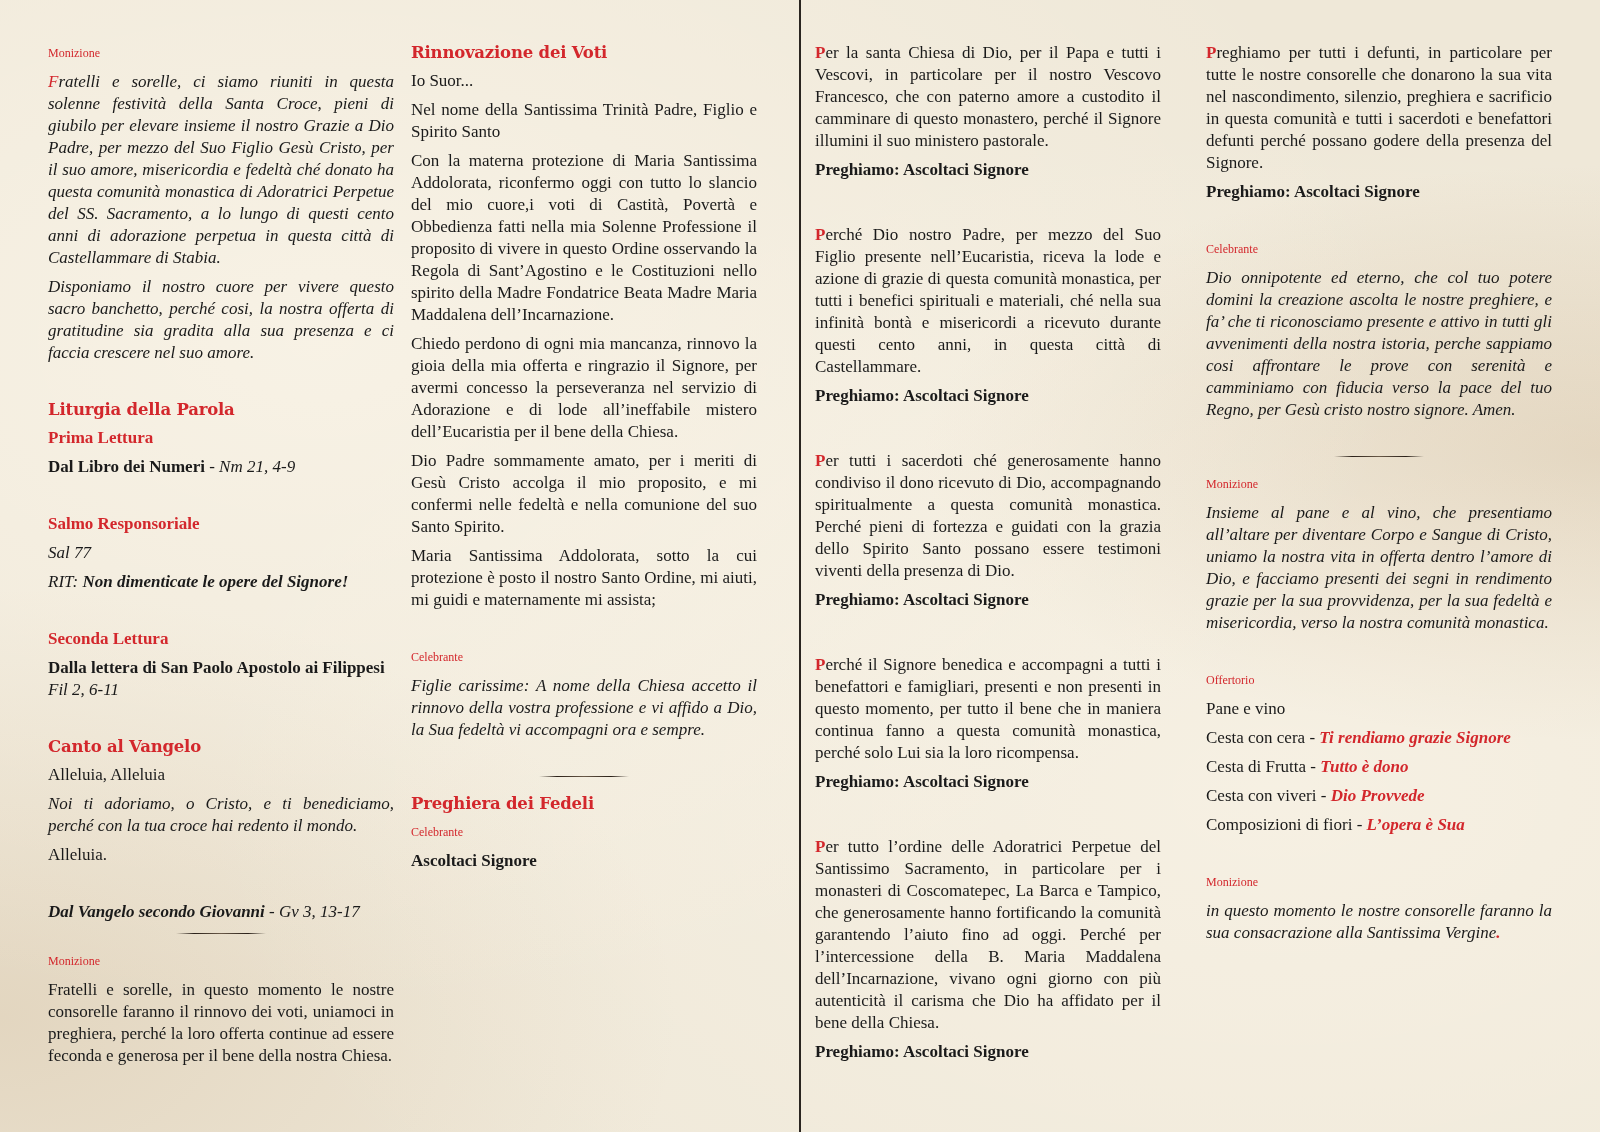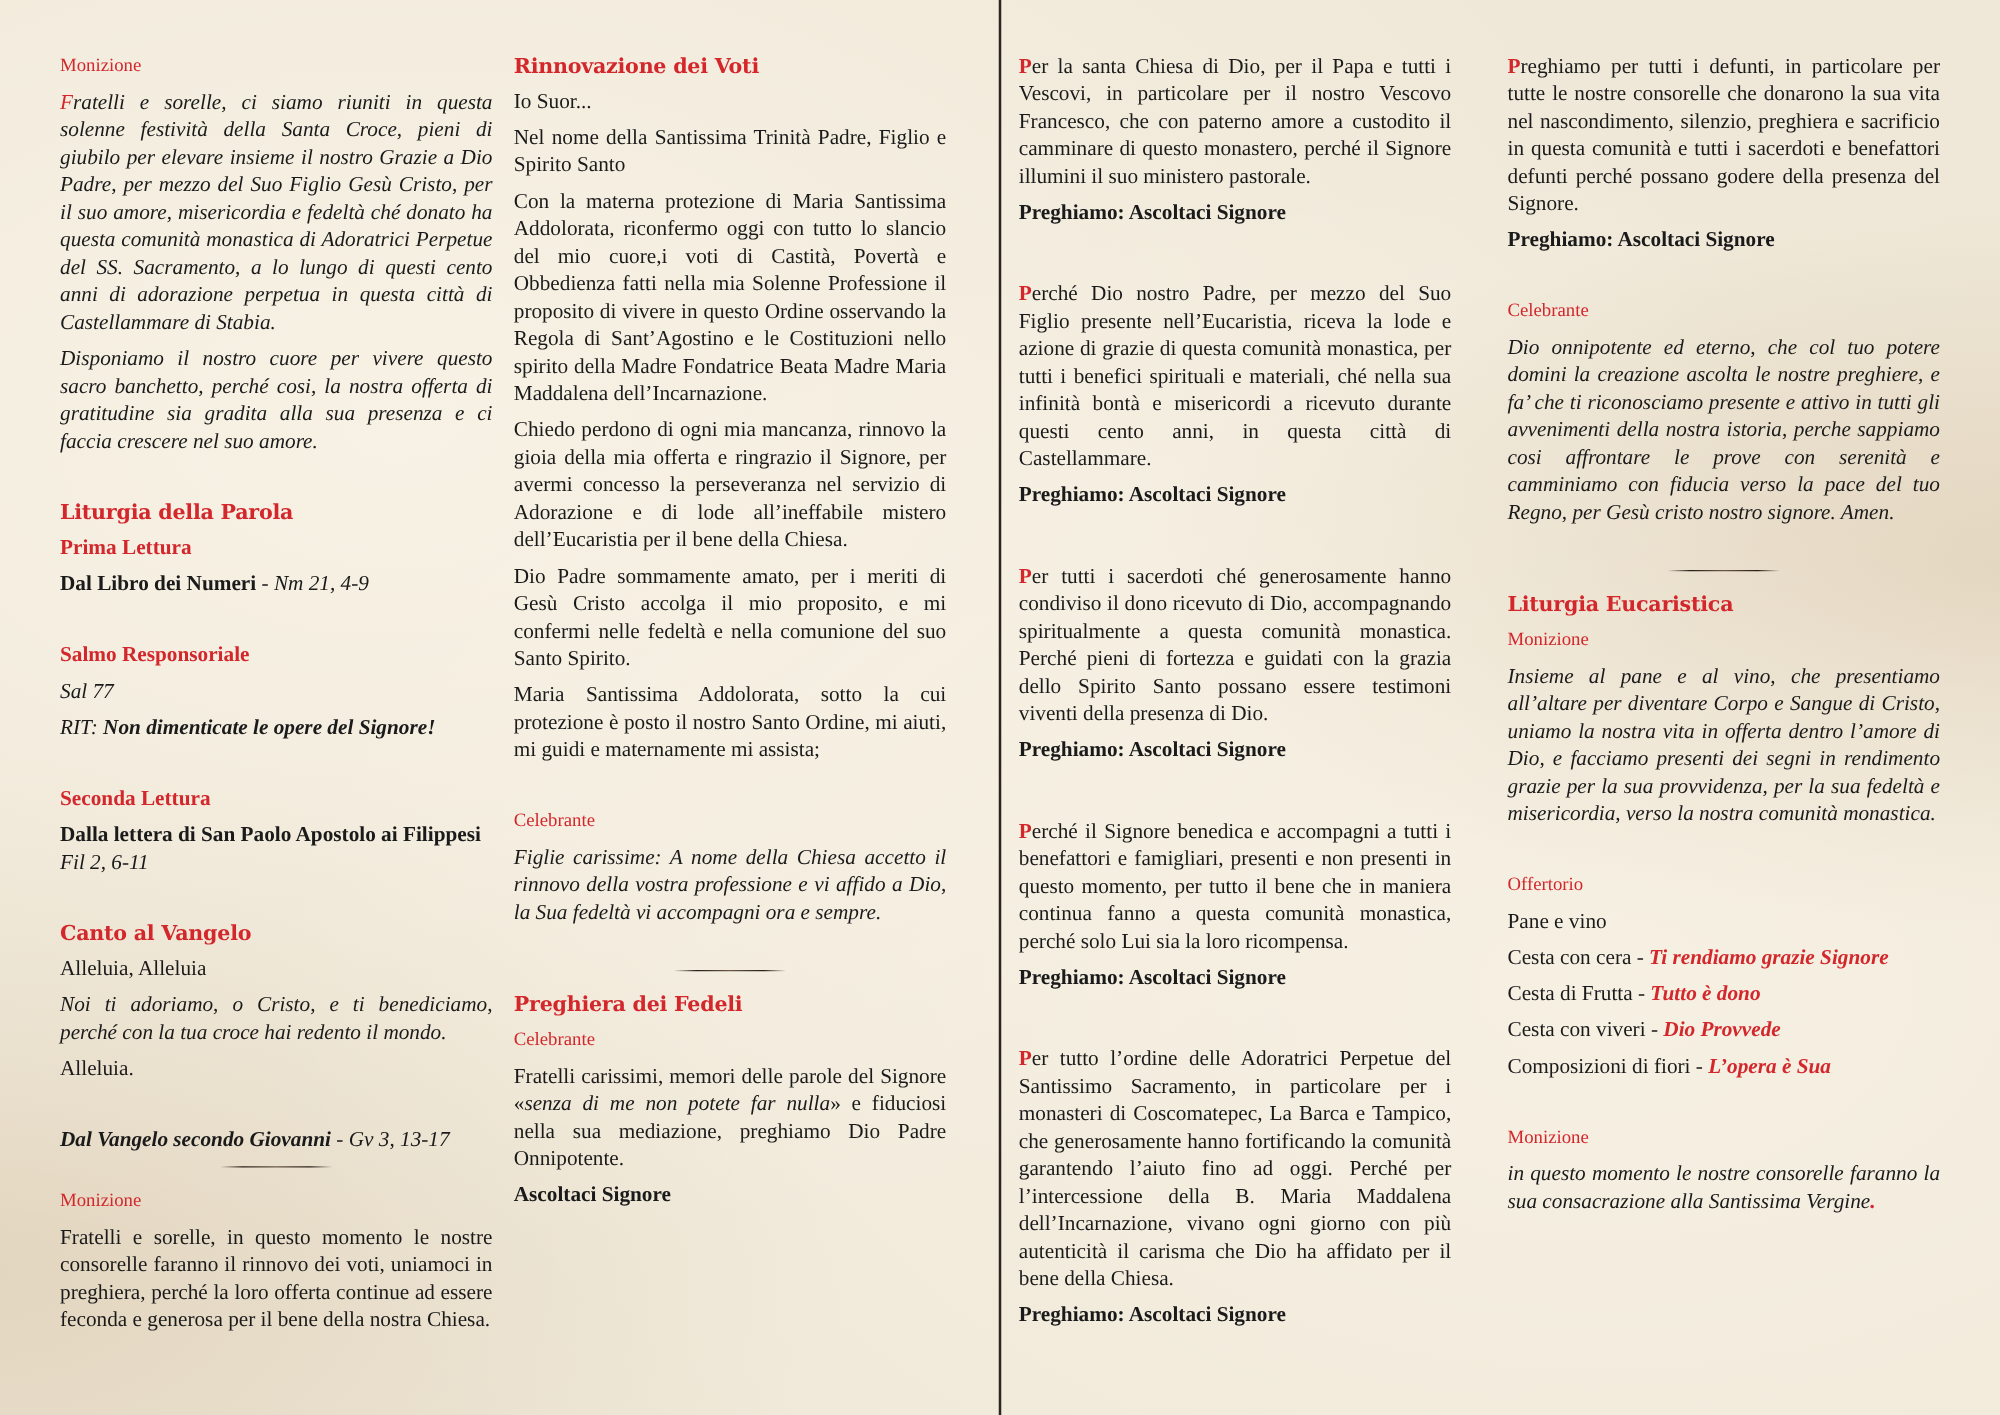--- a/index.html
+++ b/index.html
@@ -24,21 +24,21 @@
   }
   .col {
     position: absolute; top: 42px; width: 346px;
     font-size: 17px; line-height: 22px;
   }
   .c1 { left: 48px; }
   .c2 { left: 411px; }
   .c3 { left: 815px; }
   .c4 { left: 1206px; }
   p { margin: 0 0 7px 0; text-align: justify; hyphens: manual; }
-  .label { color: #d3272c; font-size: 15px; margin: 0 0 7px 0; }
+  .label { color: #d3272c; font-size: 12px; margin: 0 0 7px 0; }
   .hsec {
     color: #d3272c; font-weight: bold; font-size: 18.5px;
     letter-spacing: -0.2px; margin: 0 0 6px 0;
     font-family: "DejaVu Serif", serif; font-size: 16.5px;
   }
   .hbold { color: #d3272c; font-weight: bold; margin: 0 0 7px 0; }
   .it { font-style: italic; }
   .b { font-weight: bold; }
   .red { color: #d3272c; font-weight: bold; }
   .initial { color: #d3272c; font-weight: bold; }
@@ -95,21 +95,20 @@
     <p>Chiedo perdono di ogni mia mancanza, rinnovo la gioia della mia offerta e ringrazio il Signore, per avermi concesso la perseveranza nel servizio di Adorazione e di lode all’ineffabile mistero dell’Eucaristia per il bene della Chiesa.</p>
     <p>Dio Padre sommamente amato, per i meriti di Gesù Cristo accolga il mio proposito, e mi confermi nelle fedeltà e nella comunione del suo Santo Spirito.</p>
     <p>Maria Santissima Addolorata, sotto la cui protezione è posto il nostro Santo Ordine, mi aiuti, mi guidi e maternamente mi assista;</p>
     <div class="gap-m"></div>
     <div class="label">Celebrante</div>
     <p class="it">Figlie carissime: A nome della Chiesa accetto il rinnovo della vostra professione e vi affido a Dio, la Sua fedeltà vi accompagni ora e sempre.</p>
     <div class="gap-s"></div>
     <div class="divider"></div>
     <div class="hsec">Preghiera dei Fedeli</div>
     <div class="label">Celebrante</div>
-    <p><span>Fratelli carissimi, memori delle parole del Signore «</span><span class="it">senza di me non potete far nulla</span><span>» e fiduciosi nella sua mediazione, preghiamo Dio Padre Onnipotente.</span></p>
     <div class="resp">Ascoltaci Signore</div>
   </div>
 
   <div class="col c3">
     <p><span class="initial">P</span><span>er la santa Chiesa di Dio, per il Papa e tutti i Vescovi, in particolare per il nostro Vescovo Francesco, che con paterno amore a custodito il camminare di questo monastero, perché il Signore illumini il suo ministero pastorale.</span></p>
     <div class="resp">Preghiamo: Ascoltaci Signore</div>
     <div class="gap-l"></div>
     <p><span class="initial">P</span><span>erché Dio nostro Padre, per mezzo del Suo Figlio presente nell’Eucaristia, riceva la lode e azione di grazie di questa comunità monastica, per tutti i benefici spirituali e materiali, ché nella sua infinità bontà e misericordi a ricevuto durante questi cento anni, in questa città di Castellammare.</span></p>
     <div class="resp">Preghiamo: Ascoltaci Signore</div>
     <div class="gap-l"></div>
@@ -124,21 +123,20 @@
   </div>
 
   <div class="col c4">
     <p><span class="initial">P</span><span>reghiamo per tutti i defunti, in particolare per tutte le nostre consorelle che donarono la sua vita nel nascondimento, silenzio, preghiera e sacrificio in questa comunità e tutti i sacerdoti e benefattori defunti perché possano godere della presenza del Signore.</span></p>
     <div class="resp">Preghiamo: Ascoltaci Signore</div>
     <div class="gap-m"></div>
     <div class="label">Celebrante</div>
     <p class="it">Dio onnipotente ed eterno, che col tuo potere domini la creazione ascolta le nostre preghiere, e fa’ che ti riconosciamo presente e attivo in tutti gli avvenimenti della nostra istoria, perche sappiamo cosi affrontare le prove con serenità e camminiamo con fiducia verso la pace del tuo Regno, per Gesù cristo nostro signore. Amen.</p>
     <div class="gap-s"></div>
     <div class="divider"></div>
-    <div class="hsec">Liturgia Eucaristica</div>
     <div class="label">Monizione</div>
     <p class="it">Insieme al pane e al vino, che presentiamo all’altare per diventare Corpo e Sangue di Cristo, uniamo la nostra vita in offerta dentro l’amore di Dio, e  facciamo presenti dei segni in rendimento grazie per la sua provvidenza, per la sua fedeltà e misericordia, verso la nostra comunità monastica.</p>
     <div class="gap-m"></div>
     <div class="label">Offertorio</div>
     <div class="plain"><span>Pane e vino</span></div>
     <div class="plain"><span>Cesta con cera</span><span> - </span><span class="it red">Ti rendiamo grazie Signore</span></div>
     <div class="plain"><span>Cesta di Frutta </span><span> - </span><span class="it red">Tutto è dono</span></div>
     <div class="plain"><span>Cesta con viveri</span><span> - </span><span class="it red">Dio Provvede</span></div>
     <div class="plain"><span>Composizioni di fiori</span><span> - </span><span class="it red">L’opera è Sua</span></div>
     <div class="gap-m"></div>

